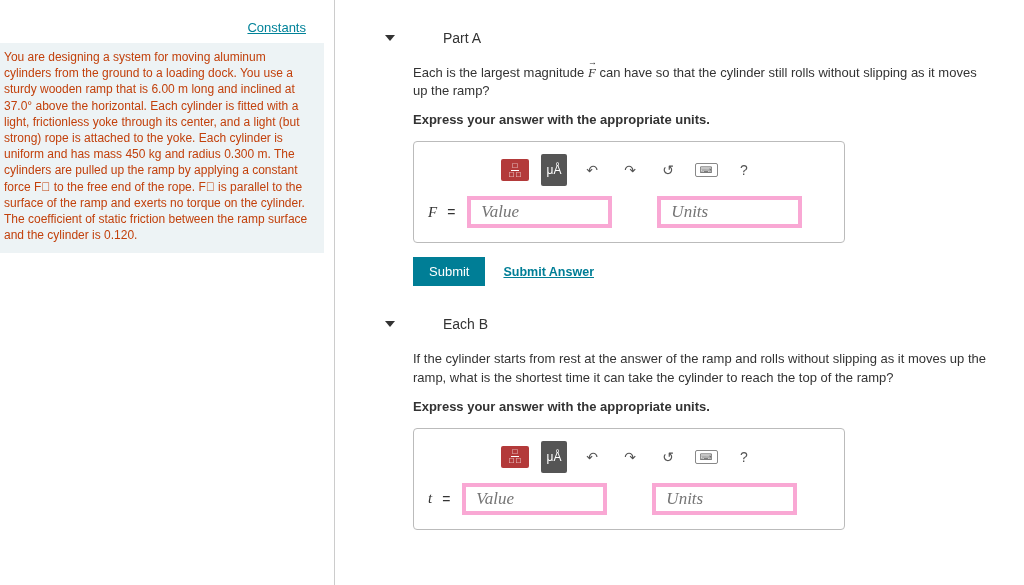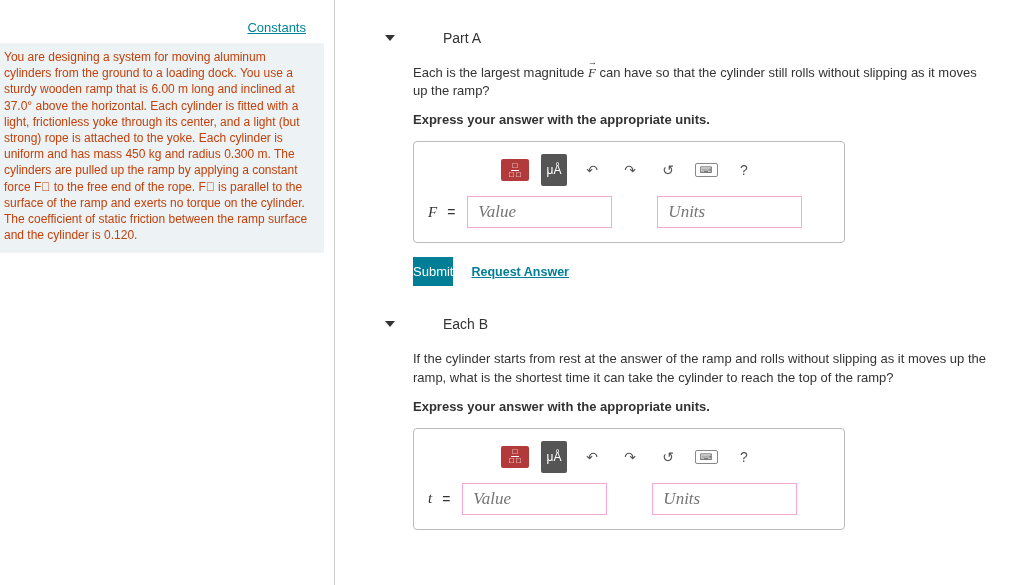--- a/index.html
+++ b/index.html
@@ -147,42 +147,42 @@
   gap: 8px;
 }
 .var-label {
   font-family: 'Times New Roman', serif;
   font-style: italic;
   font-size: 15px;
   margin-right: 2px;
 }
 .eq { font-size: 14px; margin-right: 4px;}
 .value-input, .units-input {
-  border: 1px solid #f9a8d4;
+  border: 4px solid #f9a8d4;
   height: 32px;
   font-size: 17px;
   font-family: Georgia, serif;
   font-style: italic;
   color: #888;
   padding: 0 10px;
   background: #fff;
 }
 .value-input { width: 145px; }
 .units-input { width: 145px; margin-left: 37px; }
 .submit-row {
   margin-top: 14px;
   display: flex;
   align-items: center;
   gap: 18px;
 }
 .submit-btn {
   background: #007e96;
   color: #fff;
   border: none;
-  padding: 7px 0;
+  padding: 7px 16px;
   font-size: 13px;
   cursor: pointer;
 }
 .request-link {
   color: #007e96;
   text-decoration: underline;
   font-size: 12.5px;
   font-weight: bold;
   cursor: pointer;
 }
@@ -229,21 +229,21 @@
         <div class="input-row">
           <span class="var-label serif">F</span>
           <span class="eq">=</span>
           <input class="value-input" placeholder="Value" style="">
           <input class="units-input" placeholder="Units" style="">
         </div>
       </div>
 
       <div class="submit-row">
         <button class="submit-btn">Submit</button>
-        <a class="request-link">Request Answer</a>
+        <a class="request-link">Submit Answer</a>
       </div>
     </div>
 
     <div class="part-header">
       <div class="triangle"></div>
       <div class="label">Each B</div>
     </div>
     <div class="part-body">
       <div class="question">If the cylinder starts from rest at the answer of the ramp and rolls without slipping as it moves up the ramp, what is the shortest time it can take the cylinder to reach the top of the ramp?</div>
       <div class="instruction">Express your answer with the appropriate units.</div>

